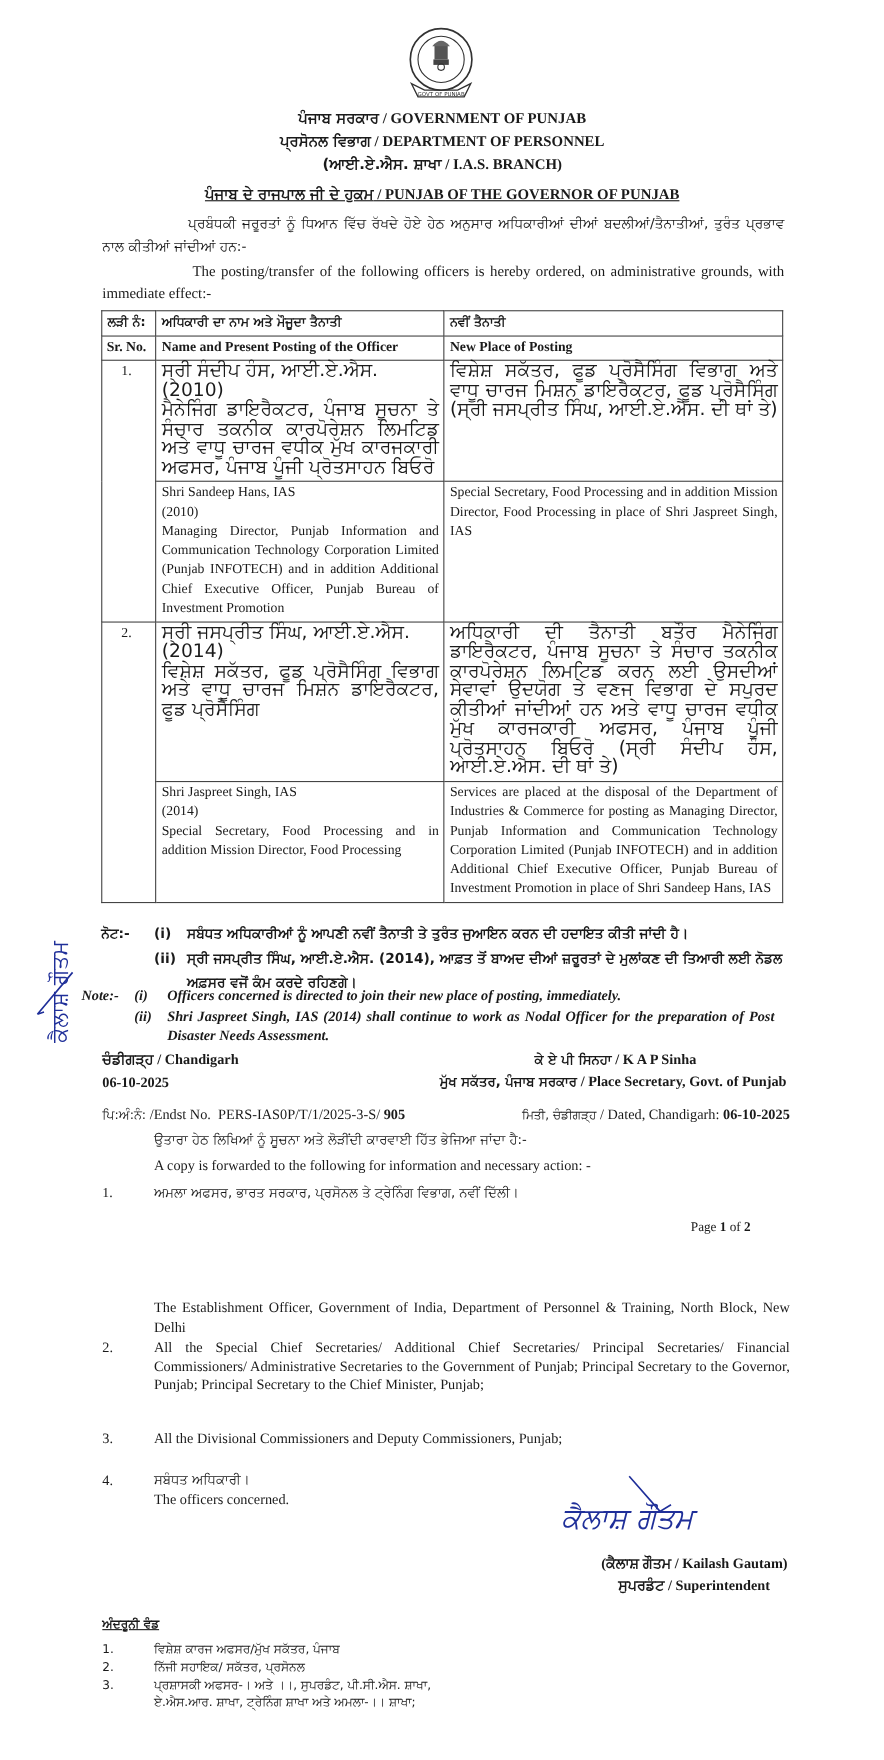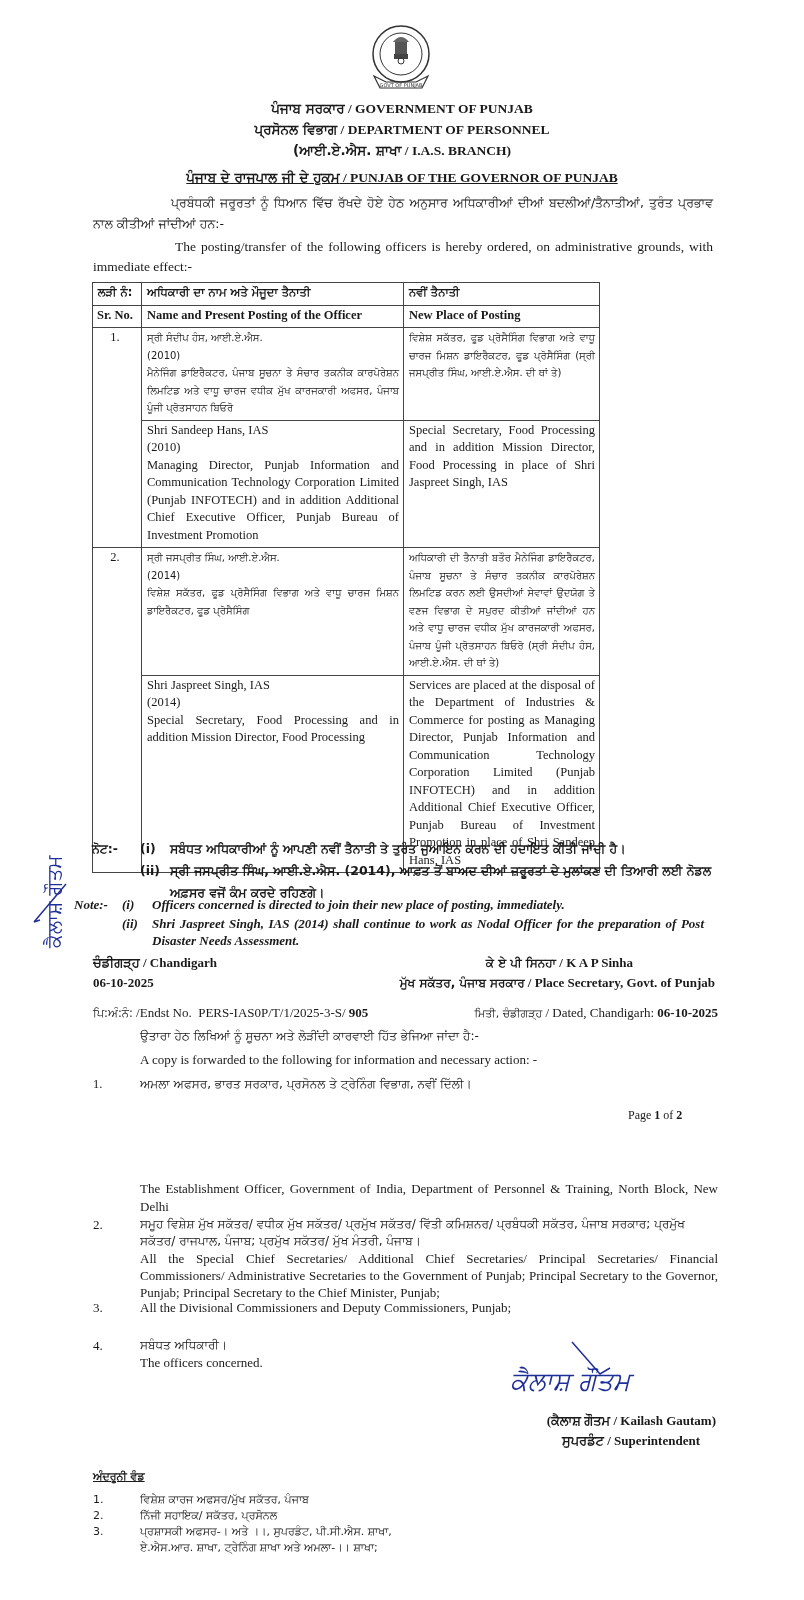--- a/index.html
+++ b/index.html
@@ -4,27 +4,27 @@
 <style>
   html, body { margin:0; padding:0; background:#ffffff; }
   body { width:804px; height:1600px; position:relative; overflow:hidden;
          font-family:"Liberation Serif", "DejaVu Serif", serif; color:#1a1a1a; }
   .abs { position:absolute; }
   .emblem { left:362px; top:20px; width:78px; height:76px; }
   .hdr { left:0; width:804px; text-align:center; font-weight:bold; font-size:13.5px; }
   .pa { font-family:"DejaVu Sans", sans-serif; }
   .order-title { text-decoration:underline; }
   .para { font-size:13.5px; line-height:20px; text-align:justify; }
-  table.postings { position:absolute; left:92px; top:282px; width:508px; border-collapse:collapse; font-size:12.5px; line-height:17.5px; }
+  table.postings { position:absolute; left:92px; top:282px; width:620px; border-collapse:collapse; font-size:12.5px; line-height:17.5px; }
   table.postings td { border:1px solid #444; vertical-align:top; padding:1px 4px 3px 5px; }
   table.postings td.sr { width:44px; text-align:center; padding-left:0; }
   table.postings td.c2 { width:252px; text-align:justify; }
   table.postings td.c3 { text-align:justify;margin-top:25px; }
   .thb { font-weight:bold; }
-  .pa-cell { font-family:"DejaVu Sans", sans-serif; font-size:10px; }
+  .pa-cell { font-family:"DejaVu Sans", sans-serif; font-size:17px; }
   .notes { font-size:13.5px; font-weight:bold; }
   .note-en { font-style:italic; font-weight:bold; font-size:13px; }
   .label { width:48px; display:inline-block; }
   .num { display:inline-block; width:30px; }
   .sig { color:#1f2f99; font-family:"DejaVu Sans", sans-serif; }
   .small { font-size:11px; font-family:"DejaVu Sans", sans-serif; }
 </style>
 </head>
 <body>
 
@@ -166,21 +166,20 @@
 
 <div class="abs" style="left:628px; top:1108px; font-size:12px;">
   <span>Page </span><b>1</b><span> of </span><b>2</b>
 </div>
 
 <div class="abs" style="left:140px; top:1180px; width:578px; font-size:13px; line-height:18px; text-align:justify;">The Establishment Officer, Government of India, Department of Personnel &amp; Training, North Block, New Delhi</div>
 
 <div class="abs" style="left:93px; top:1216px; width:625px; font-size:13px; line-height:17px; display:flex;">
   <span style="width:47px; flex:none;">2.</span>
   <div style="flex:1;">
-    <div class="pa" style="font-size:12px; line-height:17px;">ਸਮੂਹ ਵਿਸ਼ੇਸ਼ ਮੁੱਖ ਸਕੱਤਰ/ ਵਧੀਕ ਮੁੱਖ ਸਕੱਤਰ/ ਪ੍ਰਮੁੱਖ ਸਕੱਤਰ/ ਵਿੱਤੀ ਕਮਿਸ਼ਨਰ/ ਪ੍ਰਬੰਧਕੀ ਸਕੱਤਰ, ਪੰਜਾਬ ਸਰਕਾਰ; ਪ੍ਰਮੁੱਖ ਸਕੱਤਰ/ ਰਾਜਪਾਲ, ਪੰਜਾਬ;    ਪ੍ਰਮੁੱਖ ਸਕੱਤਰ/ ਮੁੱਖ ਮੰਤਰੀ, ਪੰਜਾਬ।</div>
     <div style="text-align:justify;">All the Special Chief Secretaries/ Additional Chief Secretaries/ Principal Secretaries/ Financial Commissioners/ Administrative Secretaries to the Government of Punjab;  Principal Secretary to the Governor, Punjab;  Principal Secretary to the Chief Minister, Punjab;</div>
   </div>
 </div>
 
 <div class="abs" style="left:93px; top:1299px; width:625px; font-size:13px; line-height:17px; display:flex;">
   <span style="width:47px; flex:none;">3.</span>
   <div style="flex:1;">
     <div>All the Divisional Commissioners and Deputy Commissioners, Punjab;</div>
   </div>
 </div>

